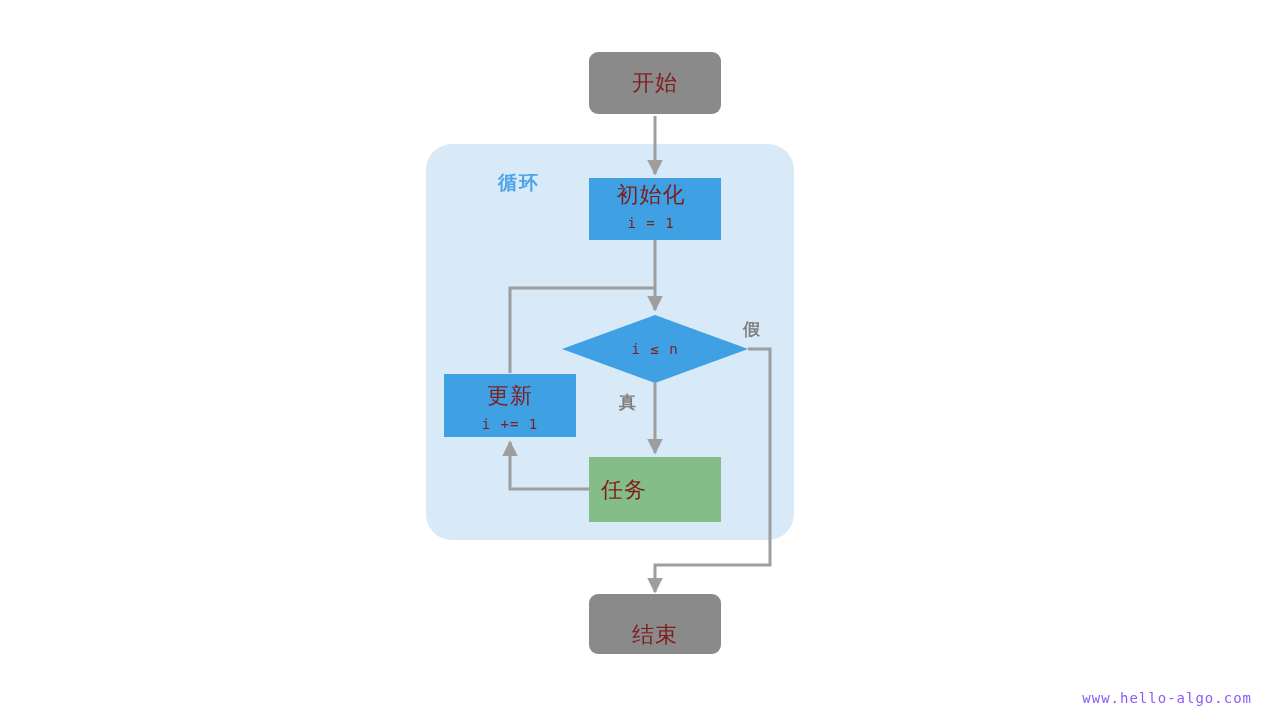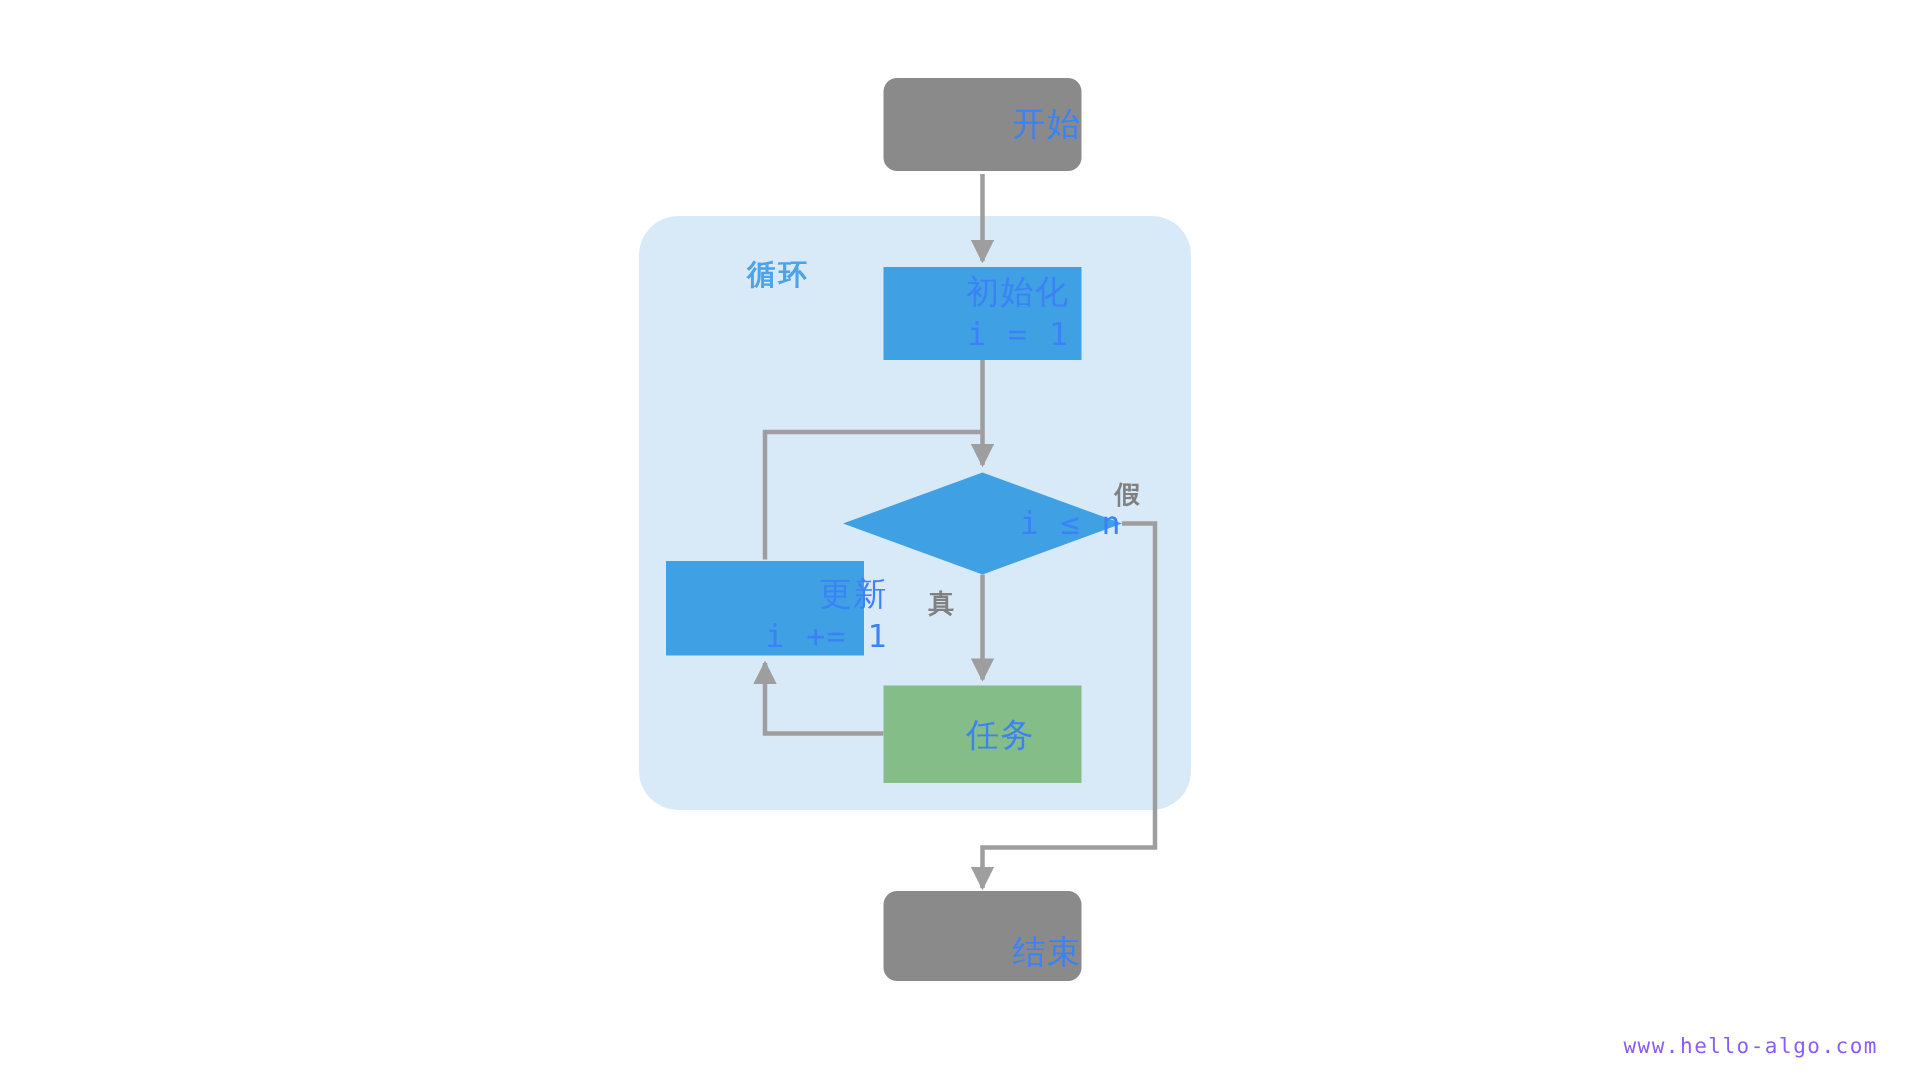--- a/index.html
+++ b/index.html
@@ -19,35 +19,35 @@
     position: absolute;
     left: 0;
     top: 0;
     width: 1280px;
     height: 720px;
   }
   .node-label {
     position: absolute;
     display: flex;
     flex-direction: column;
-    align-items: flex-end;
+    align-items: center;
     justify-content: center;
     text-align: center;
-    color: #3b82f6;
+    color: #7f1d1d;
     pointer-events: none;
   }
   .cjk-line {
     font-family: "Liberation Sans", "DejaVu Sans", sans-serif;
     font-size: 22px;
     line-height: 28px;
     letter-spacing: 1px;
   }
   .mono-line {
     font-family: "DejaVu Sans Mono", "Liberation Mono", monospace;
-    font-size: 21px;
+    font-size: 14px;
     line-height: 28px;
     letter-spacing: 1px;
   }
   .edge-label {
     position: absolute;
     font-family: "Liberation Sans", "DejaVu Sans", sans-serif;
     font-size: 17px;
     font-weight: bold;
     color: #808080;
     letter-spacing: 1px;
@@ -114,21 +114,21 @@
 
 <div class="node-label" style="left:589px; top:178px; width:124px; height:62px;border-radius:11px;">
   <span class="cjk-line">初始化</span>
   <span class="mono-line">i = 1</span>
 </div>
 
 <div class="node-label" style="left:562px; top:315px; width:186px; height:68px;">
   <span class="mono-line">i ≤ n</span>
 </div>
 
-<div class="node-label" style="left:444px; top:374px; width:132px; height:71px;padding-left:16px;">
+<div class="node-label" style="left:444px; top:374px; width:132px; height:71px;">
   <span class="cjk-line">更新</span>
   <span class="mono-line">i += 1</span>
 </div>
 
 <div class="node-label" style="left:558px; top:457px; width:132px; height:65px;">
   <span class="cjk-line">任务</span>
 </div>
 
 <div class="node-label" style="left:589px; top:580px; width:132px; height:60px;margin-top:25px;">
   <span class="cjk-line">结束</span>

